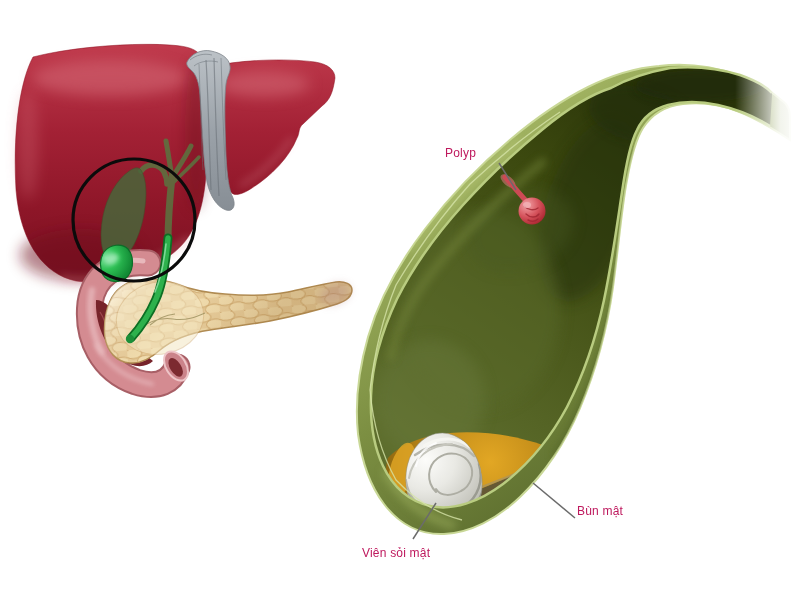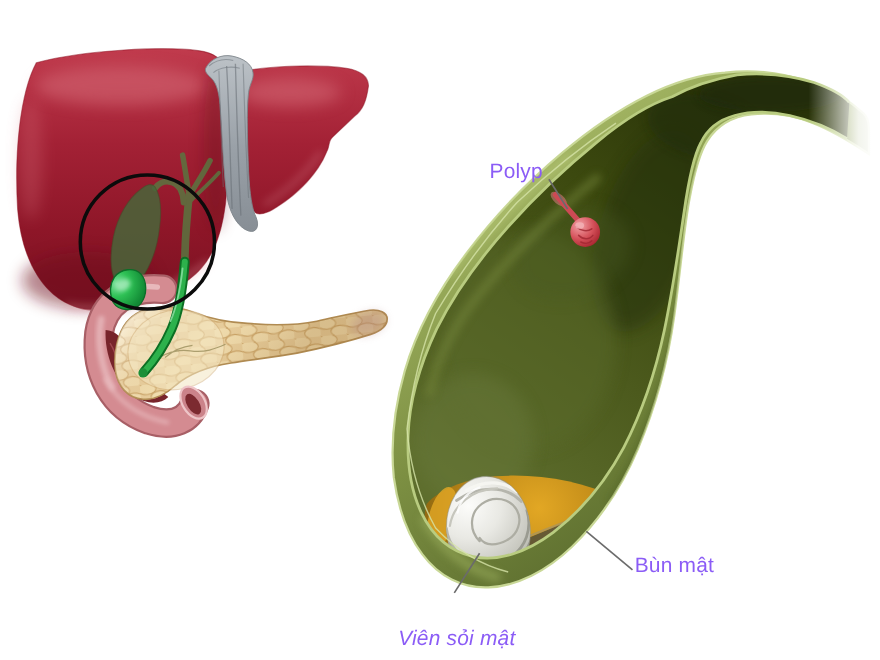--- a/index.html
+++ b/index.html
@@ -1,19 +1,19 @@
 <!DOCTYPE html>
 <html><head>
 <meta charset="utf-8">
 <style>
   html,body{margin:0;padding:0;background:#fff;}
   .figure{position:relative;width:800px;height:600px;background:#fff;overflow:hidden;
           font-family:"Liberation Sans","DejaVu Sans",sans-serif;}
   .figure svg{position:absolute;left:0;top:0;}
-  .label{position:absolute;color:#8b5cf6;font-size:19px;line-height:1.1;white-space:nowrap;
+  .label{position:absolute;color:#be185d;font-size:12px;line-height:1.1;white-space:nowrap;
          letter-spacing:.2px;}
 </style>
 </head>
 <body>
 
 <div class="figure">
 <svg width="800" height="600" viewBox="0 0 800 600">
   <defs>
     <linearGradient id="liverGrad" x1="0" y1="40" x2="0" y2="300" gradientUnits="userSpaceOnUse">
       <stop offset="0" stop-color="#c23c4e"></stop>
@@ -283,14 +283,14 @@
     <g stroke-width="1.5" fill="none" stroke="#6b6b6b">
       <path d="M 499,163 L 516,190"></path>
       <path d="M 533,483 L 575,518"></path>
       <path d="M 436,503 L 413,539"></path>
     </g>
   </g>
 </svg>
 
 <div class="label" style="left:445px;top:147px;">Polyp</div>
 <div class="label" style="left:577px;top:505px;">Bùn mật</div>
-<div class="label" style="left:362px;top:571px;font-style:italic;">Viên sỏi mật</div>
+<div class="label" style="left:362px;top:547px;">Viên sỏi mật</div>
 </div>
 
 </body></html>

